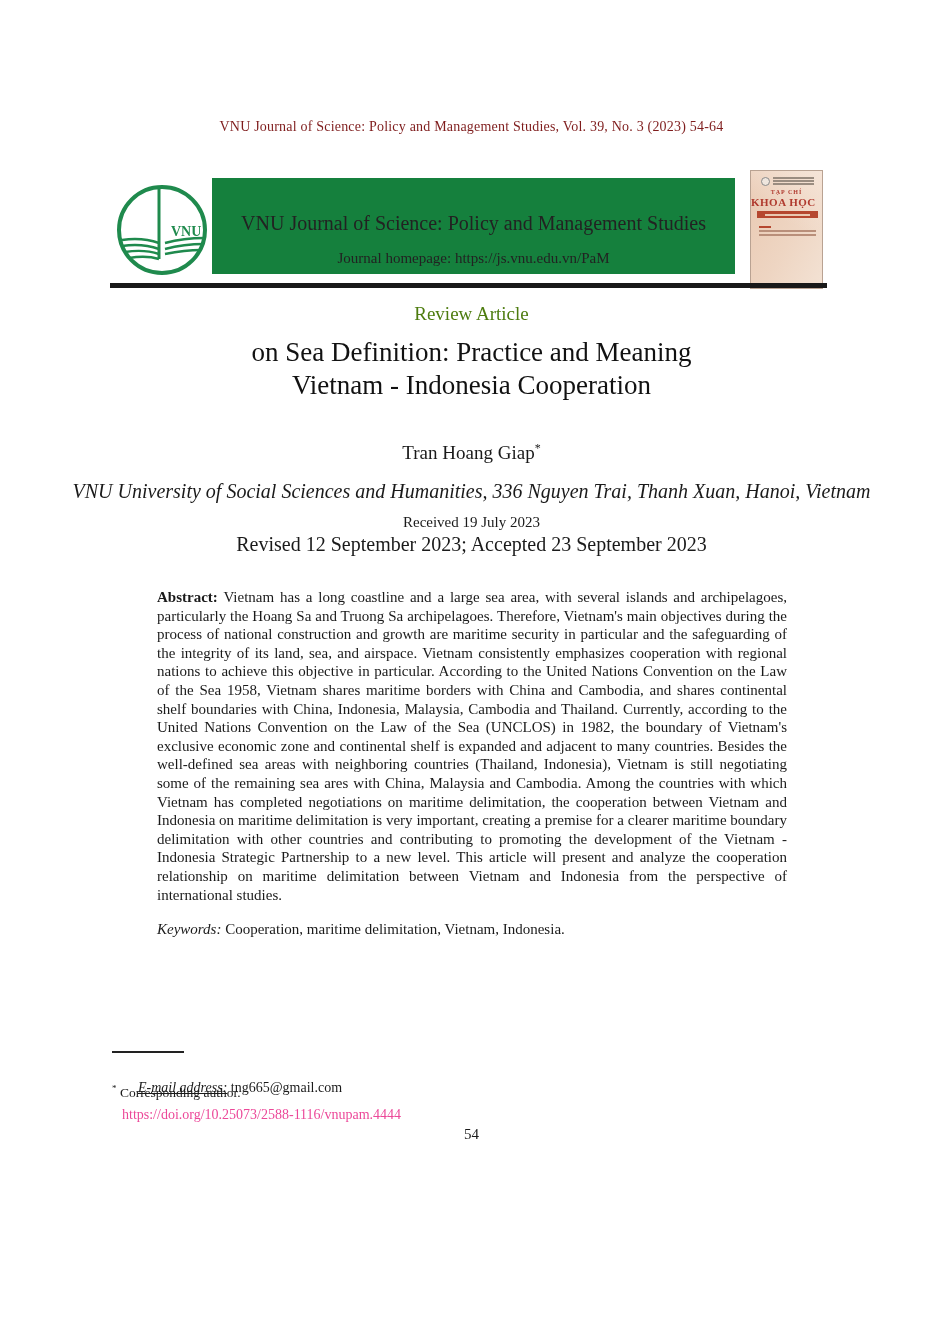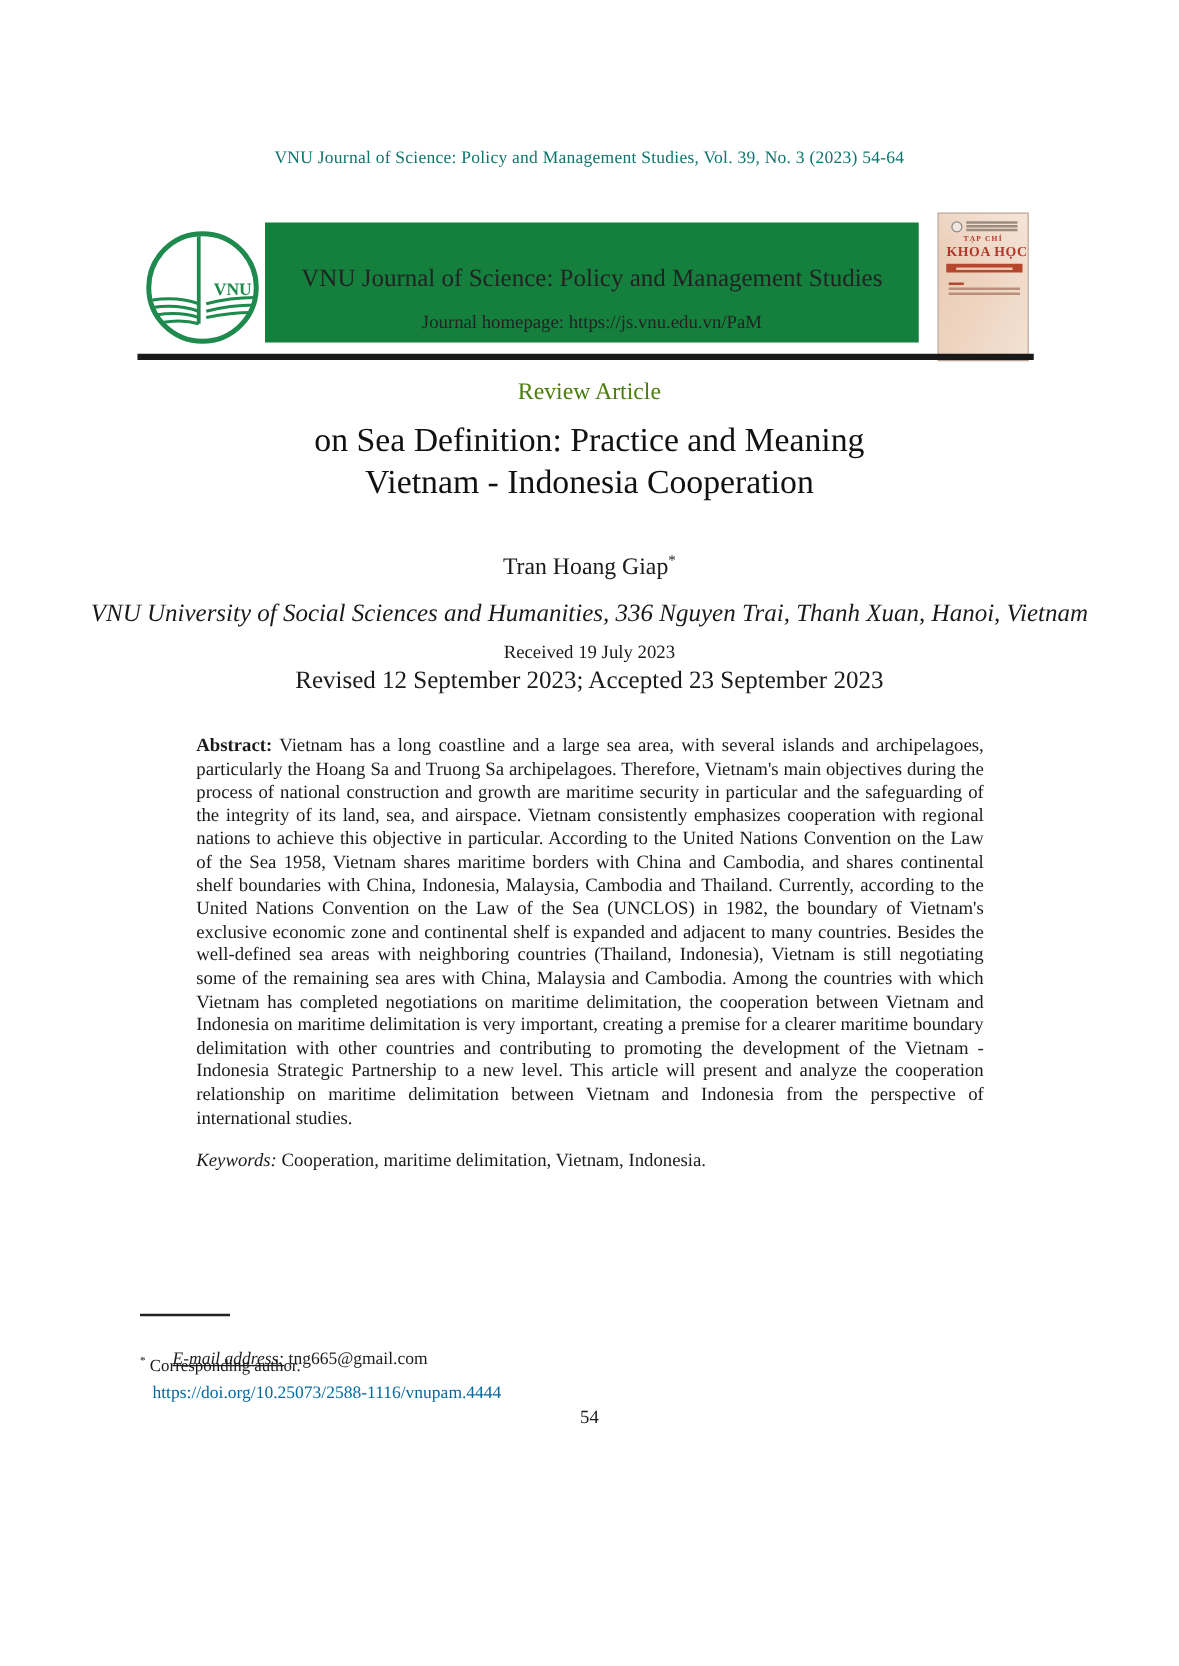--- a/index.html
+++ b/index.html
@@ -9,21 +9,21 @@
     width:943px; height:1333px;
     margin:0 auto;
     background:#ffffff;
     font-family:"Liberation Serif","DejaVu Serif",serif;
     color:#1a1a1a;
     overflow:hidden;
   }
   .abs { position:absolute; }
   .centered { left:0; width:100%; text-align:center; }
 
-  .running-head { top:119px; font-size:14px; letter-spacing:.2px; color:#0f766e; }
+  .running-head { top:119px; font-size:14px; letter-spacing:.2px; color:#7f1d1d; }
 
   
   .banner-box { top:178px; left:212px; width:523px; height:96px; background:#15803d; }
   .banner-title { position:absolute; top:34px; left:0; width:100%; text-align:center;
                   font-size:20px; color:#222; }
   .banner-homepage { position:absolute; top:72px; left:0; width:100%; text-align:center;
                      font-size:15px; color:#222; }
   .logo-wrap { top:183px; left:115px; width:94px; height:94px; }
 
   
@@ -33,21 +33,21 @@
              linear-gradient(205deg, rgba(246,230,218,.9) 0%, rgba(246,230,218,0) 45%),
              linear-gradient(118deg, #e9c9b2 0%, #eed5c2 55%, #f3e2d4 100%);
            overflow:hidden; }
   .cover-emblem { position:absolute; top:5px; left:10px; width:53px; height:10px;
                   display:flex; align-items:center; gap:3px; }
   .cover-emblem .dot { width:9px; height:9px; border-radius:50%; border:1px solid #8a8a8a; background:#efe6de; }
   .cover-emblem .bars { flex:1; }
   .cover-emblem .bars i { display:block; height:2px; background:#9a8c80; margin:1px 0; }
   .cover-tapchi { position:absolute; top:18px; left:0; width:100%; text-align:center;
                   font-size:6px; font-weight:bold; color:#b03a2e; letter-spacing:1px; }
-  .cover-khoahoc { position:absolute; top:25px; left:0; width:100%; text-align:right;
+  .cover-khoahoc { position:absolute; top:25px; left:0; width:100%; text-align:left;
                    font-size:11px; font-weight:bold; color:#b03a2e; letter-spacing:.5px; }
   .cover-band { position:absolute; top:40px; left:6px; width:61px; height:7px; background:#b5472f; }
   .cover-band i { display:block; height:2px; margin:2.5px 8px; background:#e9c9b2; }
   .cover-lines { position:absolute; top:53px; left:8px; width:57px; }
   .cover-lines i { display:block; height:2px; background:#b98f7a; margin:2px 0; }
   .cover-lines i.red { background:#b5472f; width:12px; }
 
   .thick-rule { top:283px; left:110px; width:717px; height:5px; background:#191919; }
 
   .review-article { top:303px; font-size:19px; color:#4d7c0f; }
@@ -62,21 +62,21 @@
                     font-size:15px; line-height:18.6px; text-align:justify; }
   .abstract-block b { font-weight:bold; }
   .keywords-line { top:921px; left:157px; width:630px; font-size:15px; }
   .keywords-line i { font-style:italic; }
 
   .fn-rule { top:1051px; left:112px; width:72px; height:2px; background:#222; }
   .fn-corresponding { top:1059px; left:112px; font-size:13.5px;margin-top:24px; }
   .fn-corresponding sup { font-size:9px; }
   .fn-email { top:1080px; left:124px; font-size:14px;margin-left:14px; }
   .fn-email .lbl { font-style:italic; text-decoration:underline; }
-  .fn-doi { top:1107px; left:122px; font-size:14px; color:#0369a1; }
+  .fn-doi { top:1107px; left:122px; font-size:14px; color:#ec4899; }
   .page-number { top:1126px; font-size:15px; }
 </style>
 </head>
 <body>
 
 <div class="page">
 
   <div class="abs centered running-head">VNU Journal of Science: Policy and Management Studies, Vol. 39, No. 3 (2023) 54-64</div>
 
   <div class="abs logo-wrap">

